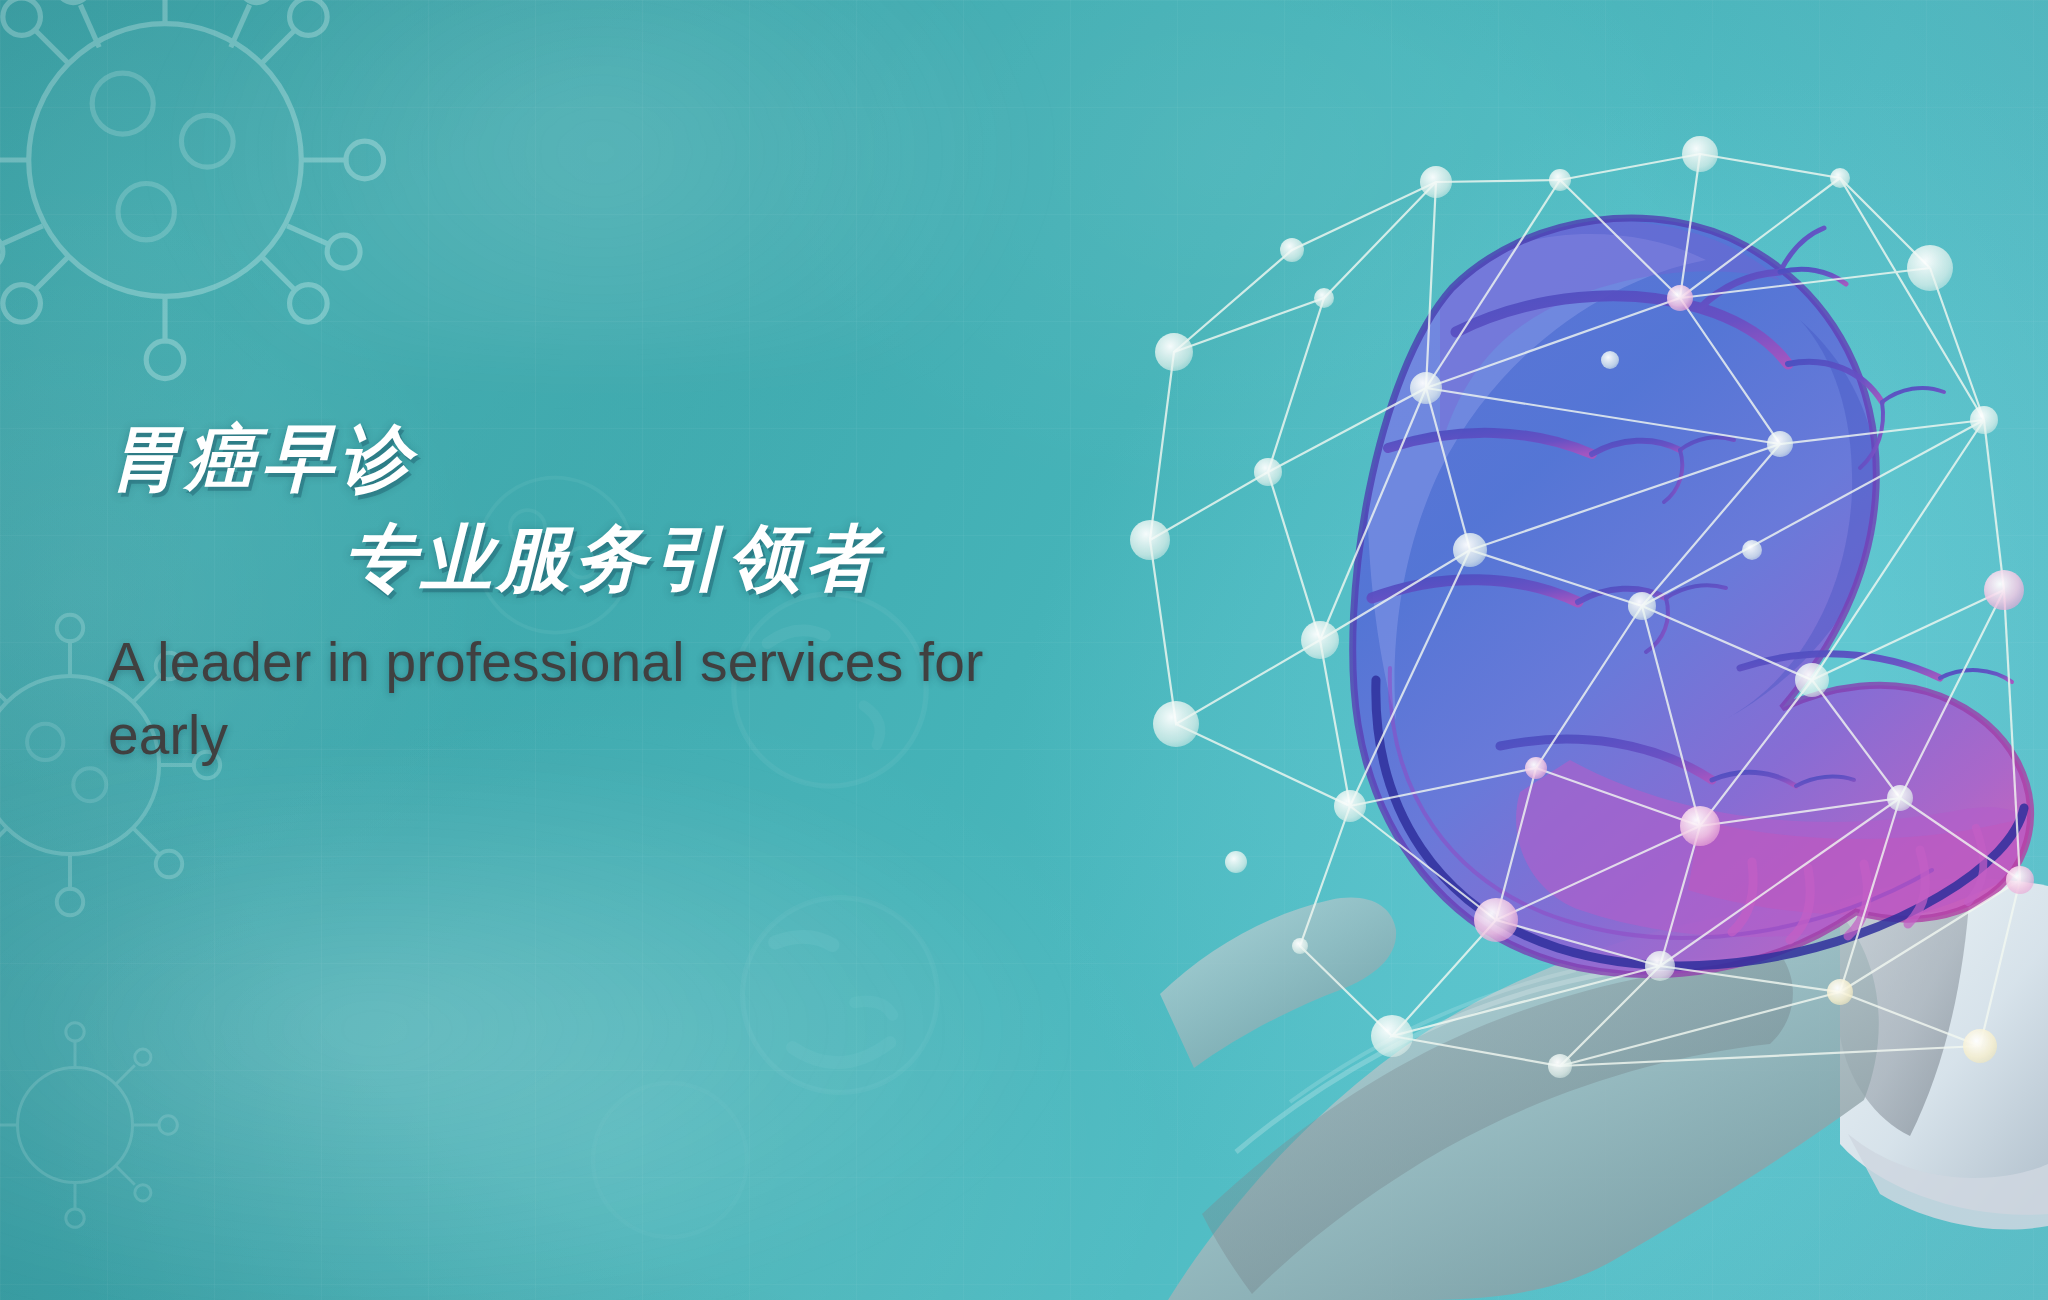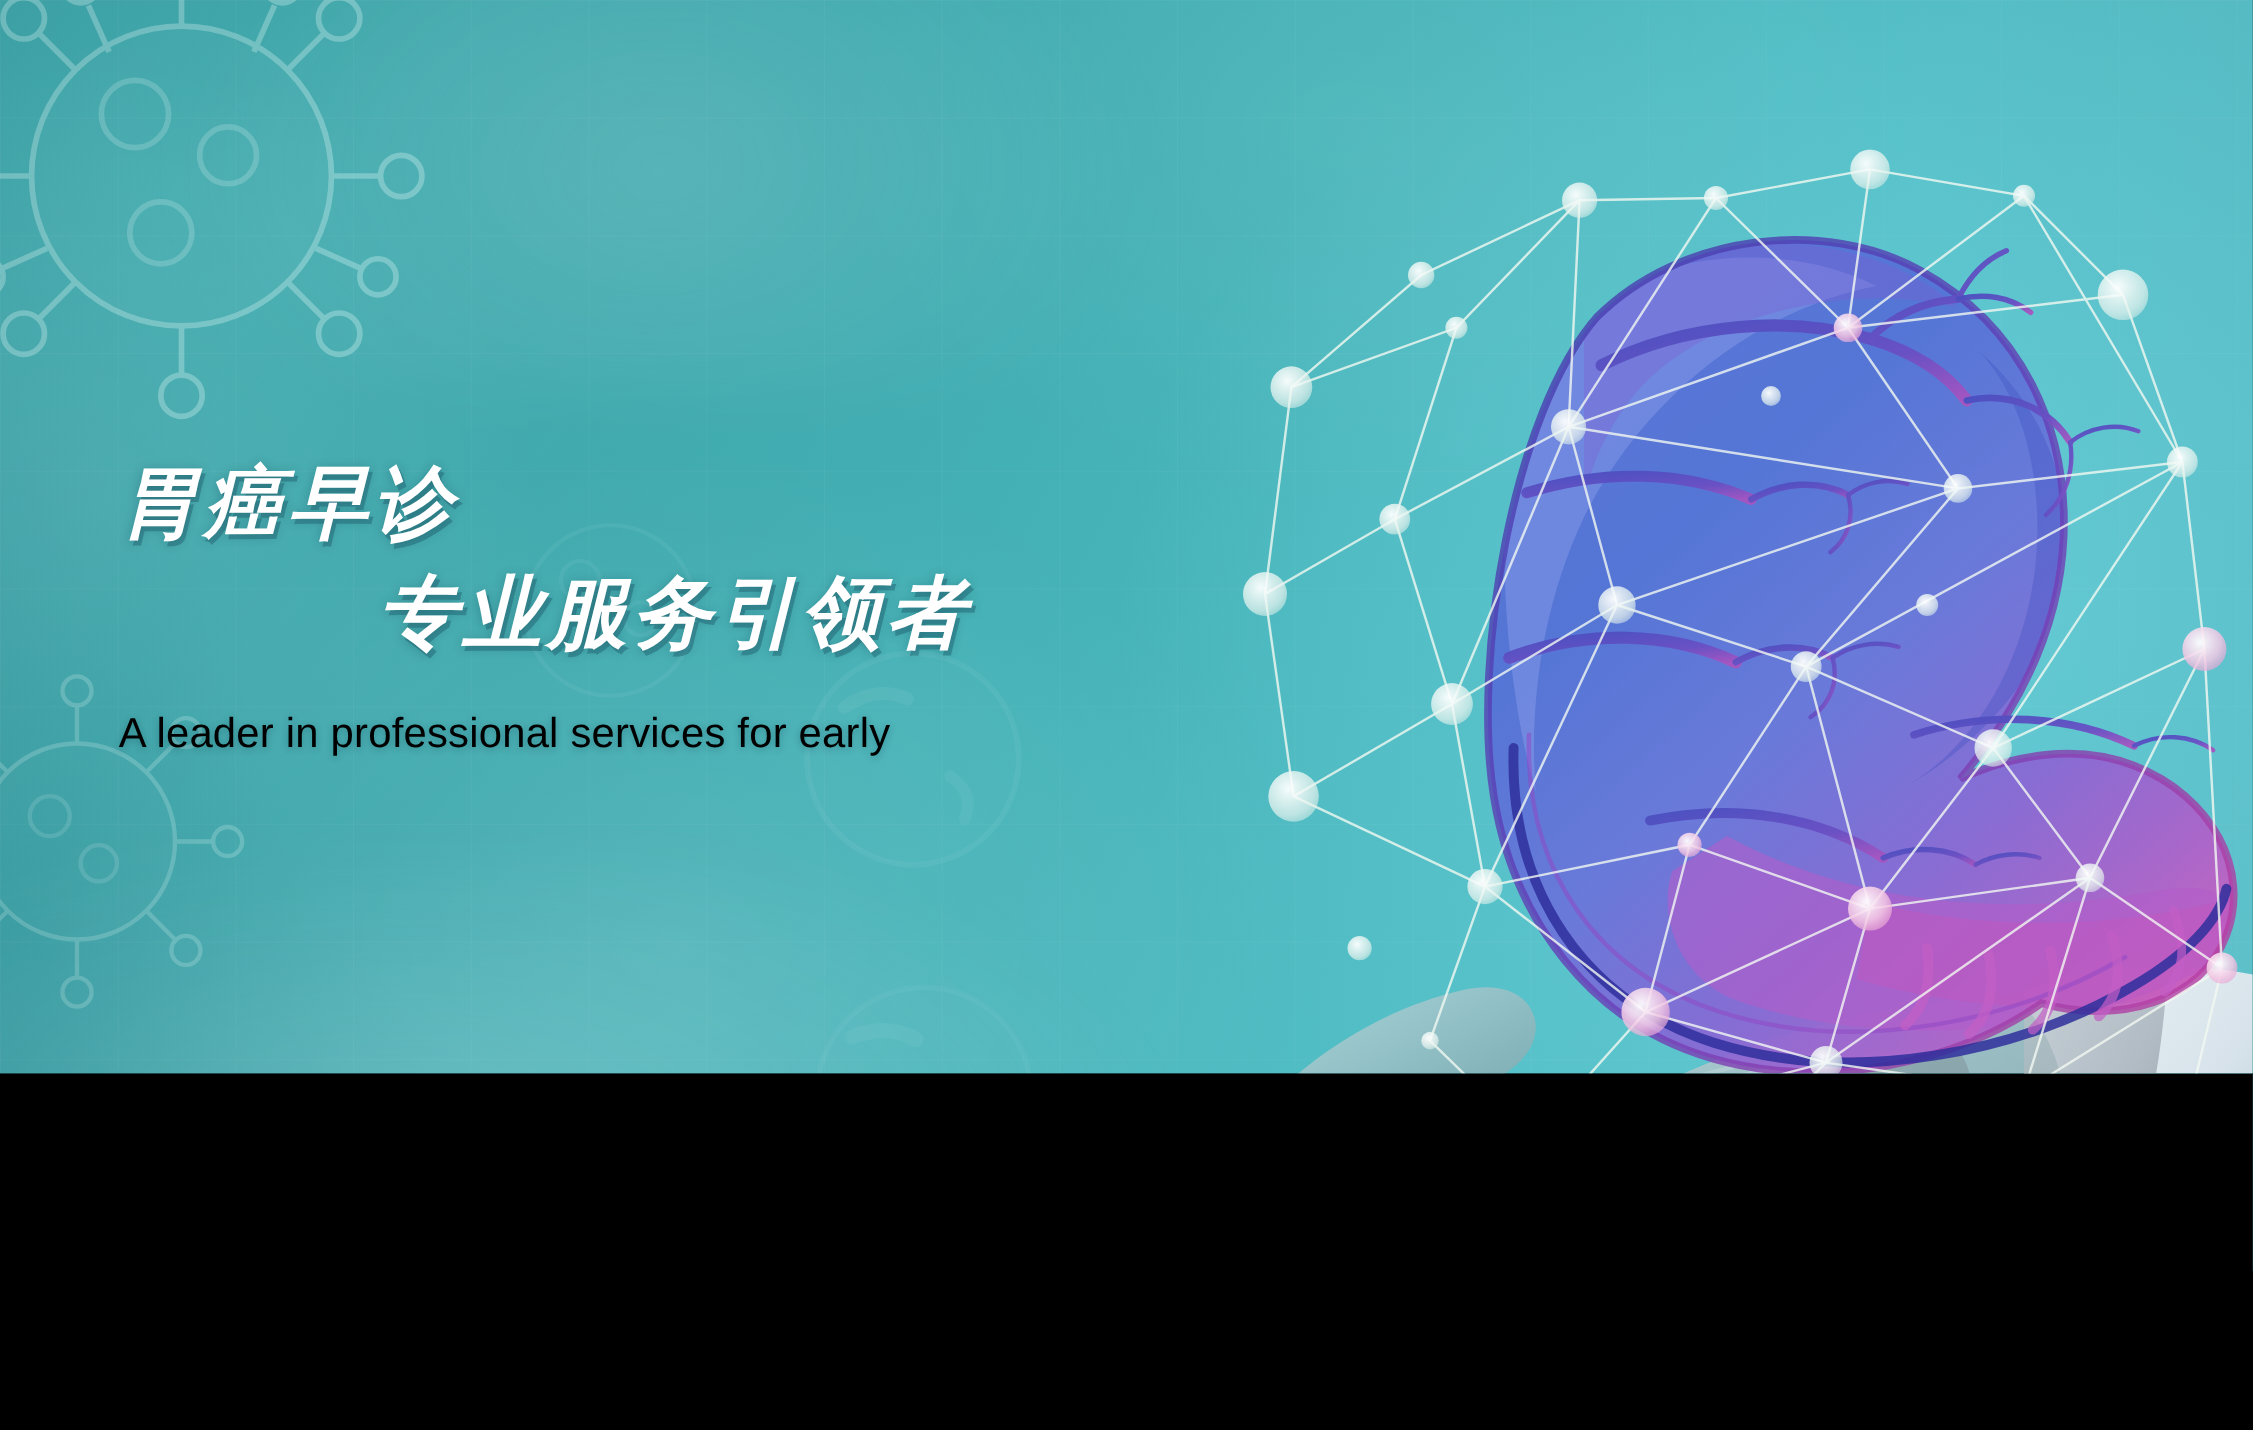--- a/index.html
+++ b/index.html
@@ -3,21 +3,21 @@
 <meta charset="utf-8">
 <style>
   html, body {
     margin: 0;
     padding: 0;
     background: #000;
   }
   #banner {
     position: relative;
     width: 2048px;
-    height: 976px;
+    height: 1300px;
     overflow: hidden;
     font-family: "Liberation Sans", sans-serif;
     background: #3fa6ab;
   }
 
   
   .bg-base {
     position: absolute; inset: 0;
     background:
       radial-gradient(ellipse 1400px 1100px at 92% 58%, #62c8d2 0%, rgba(98,200,210,0) 62%),
@@ -79,23 +79,23 @@
     line-height: 1.08;
     letter-spacing: 5px;
     white-space: nowrap;
     text-shadow:
       3px 4px 0 rgba(30,95,110,0.45),
       0 2px 10px rgba(10,60,70,0.30);
   }
   .headline-line.l2 { margin-top: 22px; text-align: center; }
 
   .subtitle {
-    margin-top: 44px;
-    color: #000000;
-    font-size: 38px;
+    margin-top: 28px;
+    color: #404040;
+    font-size: 55px;
     font-weight: 400;
     line-height: 1.33;
     letter-spacing: 0.2px;
     text-shadow: 0 2px 7px rgba(10,60,70,0.32);
     max-width: 1010px;
   }
 
   
   .graphic {
     position: absolute;

